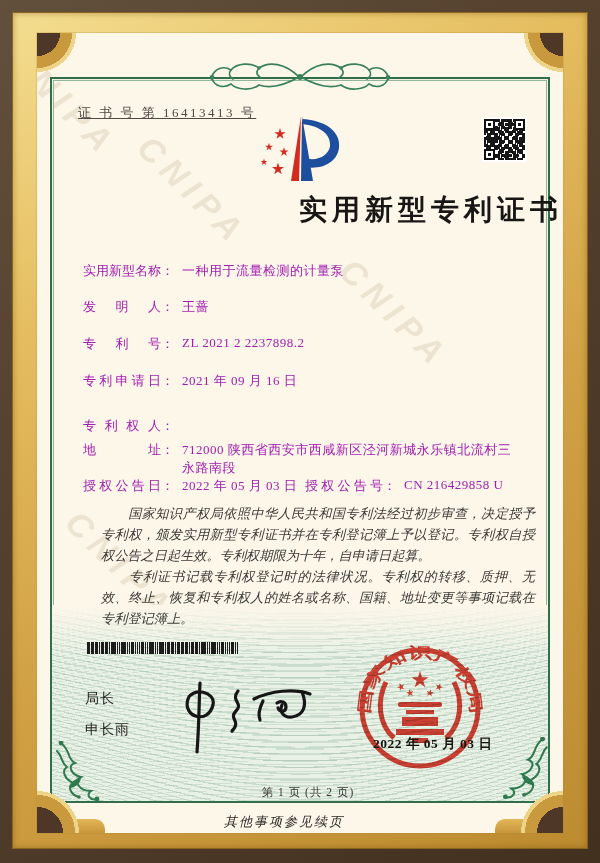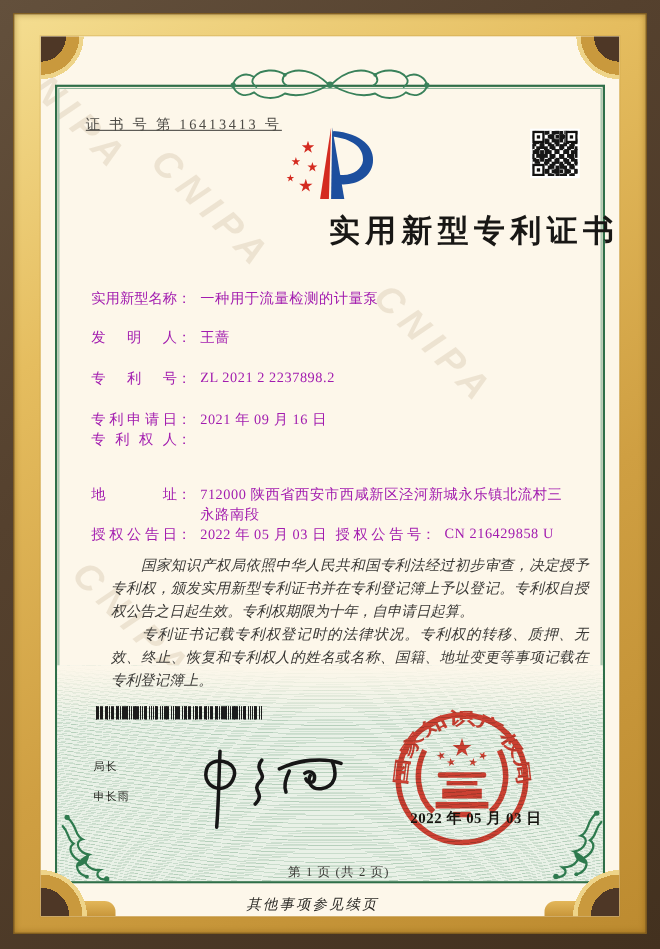--- a/index.html
+++ b/index.html
@@ -54,21 +54,21 @@
   .colon{margin:0 2px 0 0;}
   .val{margin-left:6px;letter-spacing:.5px;white-space:pre-line;}
   .paras{position:absolute;left:64px;top:470px;width:434px;font-size:13.2px;line-height:21px;
       font-style:italic;color:#3a3936;text-align:justify;white-space:pre-line;z-index:5;}
   .barcode{position:absolute;left:50px;top:609px;width:152px;height:12px;z-index:6;
       background-image:
        repeating-linear-gradient(90deg,#1c1c1c 0 1px,rgba(0,0,0,0) 1px 2px),
        repeating-linear-gradient(90deg,#1c1c1c 0 2px,rgba(0,0,0,0) 2px 9px),
        repeating-linear-gradient(90deg,#1c1c1c 0 1px,rgba(0,0,0,0) 1px 5px);}
   .signer{position:absolute;left:48px;top:657px;z-index:6;
-      font-family:Liberation Mono, monospace;font-size:10px;color:#24241f;}
+      font-family:Liberation Mono, monospace;font-size:14px;color:#24241f;}
   .signer div{margin-bottom:13px;letter-spacing:1px;}
   .sig{position:absolute;left:105px;top:622px;width:215px;height:135px;z-index:6;}
   .seal{position:absolute;left:319px;top:611px;width:128px;height:128px;z-index:7;
       opacity:.93;mix-blend-mode:multiply;}
   .seal-date{position:absolute;left:336px;top:702px;font-size:13.5px;font-weight:bold;
       color:#15140f;letter-spacing:.5px;z-index:8;}
   .page-num{position:absolute;left:16px;right:0;top:752px;text-align:center;font-size:11.5px;
       color:#3a3935;letter-spacing:1px;z-index:6;}
   .footer-note{position:absolute;left:0;right:0;top:780px;text-align:center;font-size:13px;
       font-style:italic;letter-spacing:2px;color:#2c2b27;transform:translateX(-16px);z-index:6;}
@@ -159,21 +159,21 @@
     <div class="row" style="top:302px">
       <span class="lab">专利号</span>
         <span class="colon">：</span>
         <span class="val">ZL 2021 2 2237898.2</span>
     </div>
     <div class="row" style="top:339px">
       <span class="lab">专利申请日</span>
         <span class="colon">：</span>
         <span class="val">2021 年 09 月 16 日</span>
     </div>
-    <div class="row" style="top:358px">
+    <div class="row" style="top:384px">
       <span class="lab">专利权人</span>
         <span class="colon">：</span>
     </div>
     <div class="row" style="top:408px">
       <span class="lab">地址</span>
         <span class="colon">：</span>
         <span class="val" style="max-width:352px">712000 陕西省西安市西咸新区泾河新城永乐镇北流村三
 永路南段</span>
     </div>
     <div class="row" style="top:444px">

